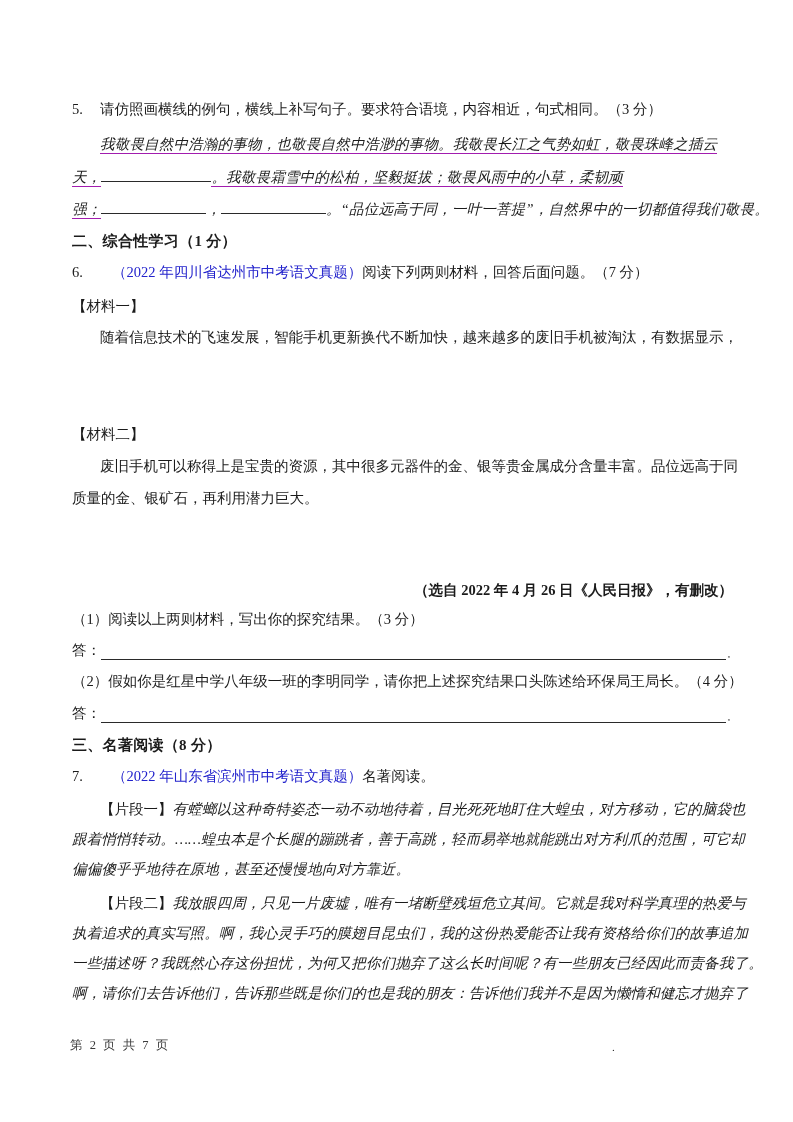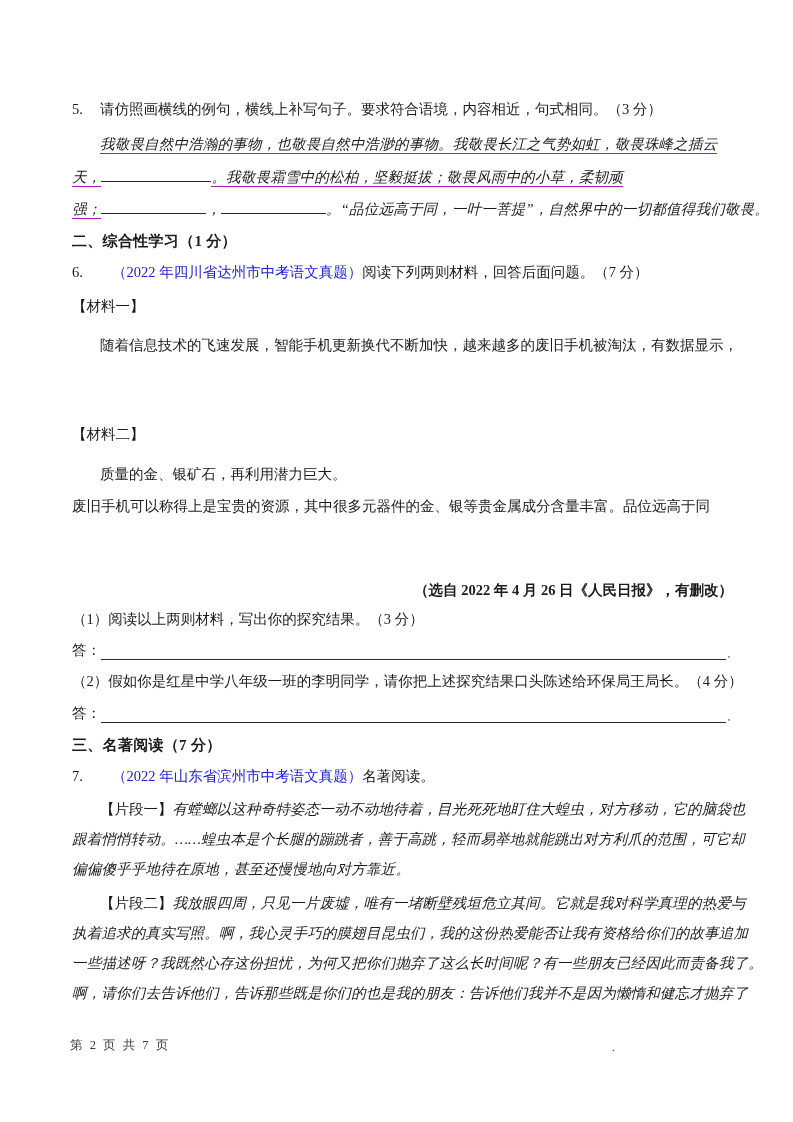--- a/index.html
+++ b/index.html
@@ -18,21 +18,21 @@
     font-size:14.5px; line-height:20px;
     white-space:nowrap;
   }
   .block {
     position:absolute; left:72px;
     font-size:14.5px;
     white-space:nowrap;
   }
   .lh32 .tline { line-height:32px; height:32px; white-space:nowrap; }
   .lh30 .tline { line-height:30px; height:30px; white-space:nowrap; }
-  .first-indent .tline:first-child { padding-left:28px;margin-top:8px; }
+  .first-indent .tline:first-child { padding-left:28px; }
 
   .qnum { display:inline-block; width:28px; }
   .b   { font-weight:normal; }
   .hd  { font-weight:bold; font-size:15px; letter-spacing:0.3px; }
   .kai { font-style:italic; letter-spacing:0.2px; }
   .blue { color:var(--accent-blue,#2222cc); font-weight:normal;margin-left:12px; }
 
   .u { border-bottom:1px solid #a21caf; padding-bottom:1px; }
   .blank {
     display:inline-block; width:105px; height:14px;
@@ -75,40 +75,40 @@
     <span class="qnum">6.</span><span class="blue">（2022 年四川省达州市中考语文真题）</span><span>阅读下列两则材料，回答后面问题。（7 分）</span>
   </div>
 
   <div class="line b" style="top:296px">【材料一】</div>
   <div class="block lh32 first-indent" style="top:321px">
       <div class="tline">随着信息技术的飞速发展，智能手机更新换代不断加快，越来越多的废旧手机被淘汰，有数据显示，</div>
     </div>
 
   <div class="line b" style="top:424px">【材料二】</div>
   <div class="block lh32 first-indent" style="top:450px">
+      <div class="tline">废旧手机可以称得上是宝贵的资源，其中很多元器件的金、银等贵金属成分含量丰富。品位远高于同</div>
       <div class="tline">质量的金、银矿石，再利用潜力巨大。</div>
-      <div class="tline">废旧手机可以称得上是宝贵的资源，其中很多元器件的金、银等贵金属成分含量丰富。品位远高于同</div>
     </div>
 
   <div class="source-note" style="top:580px">（选自 2022 年 4 月 26 日《人民日报》，有删改）</div>
 
   <div class="line" style="top:609px">（1）阅读以上两则材料，写出你的探究结果。（3 分）</div>
   <div class="answer-row" style="top:640px">
     <span>答：</span>
     <span class="answer-underline"></span>
     <span class="answer-period">。</span>
   </div>
   <div class="line" style="top:671px">（2）假如你是红星中学八年级一班的李明同学，请你把上述探究结果口头陈述给环保局王局长。（4 分）</div>
   <div class="answer-row" style="top:703px">
     <span>答：</span>
     <span class="answer-underline"></span>
     <span class="answer-period">。</span>
   </div>
 
-  <div class="line hd" style="top:735px">三、名著阅读（7 分）</div>
+  <div class="line hd" style="top:735px">三、名著阅读（8 分）</div>
 
   <div class="line" style="top:766px">
     <span class="qnum">7.</span><span class="blue">（2022 年山东省滨州市中考语文真题）</span><span>名著阅读。</span>
   </div>
 
   <div class="block lh30" style="top:794px">
     <div class="tline" style="padding-left:28px"><span class="b">【片段一】</span><span class="kai">有螳螂以这种奇特姿态一动不动地待着，目光死死地盯住大蝗虫，对方移动，它的脑袋也</span></div>
   <div class="tline kai">跟着悄悄转动。……蝗虫本是个长腿的蹦跳者，善于高跳，轻而易举地就能跳出对方利爪的范围，可它却</div>
       <div class="tline kai">偏偏傻乎乎地待在原地，甚至还慢慢地向对方靠近。</div>
     </div>

